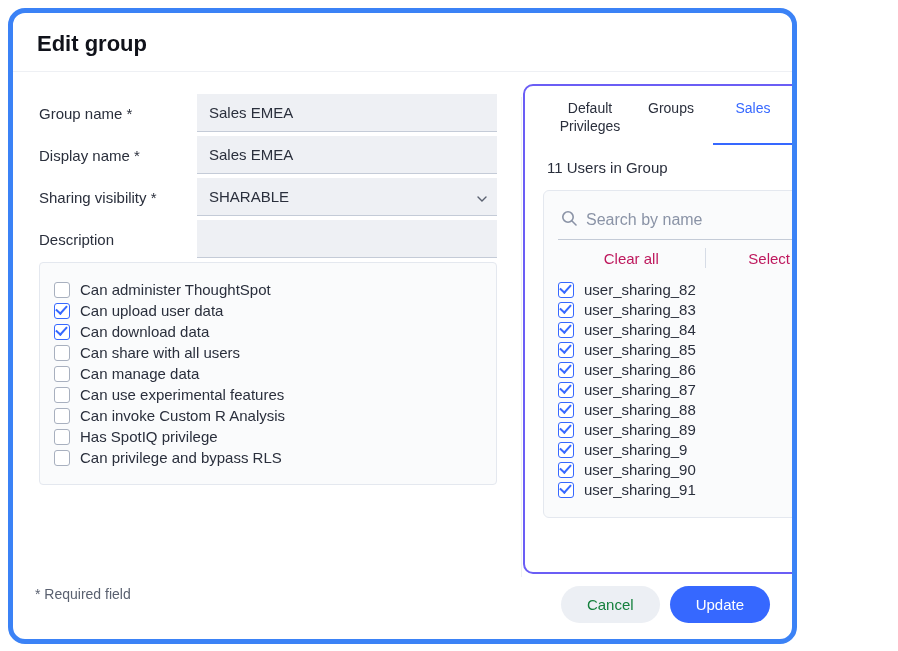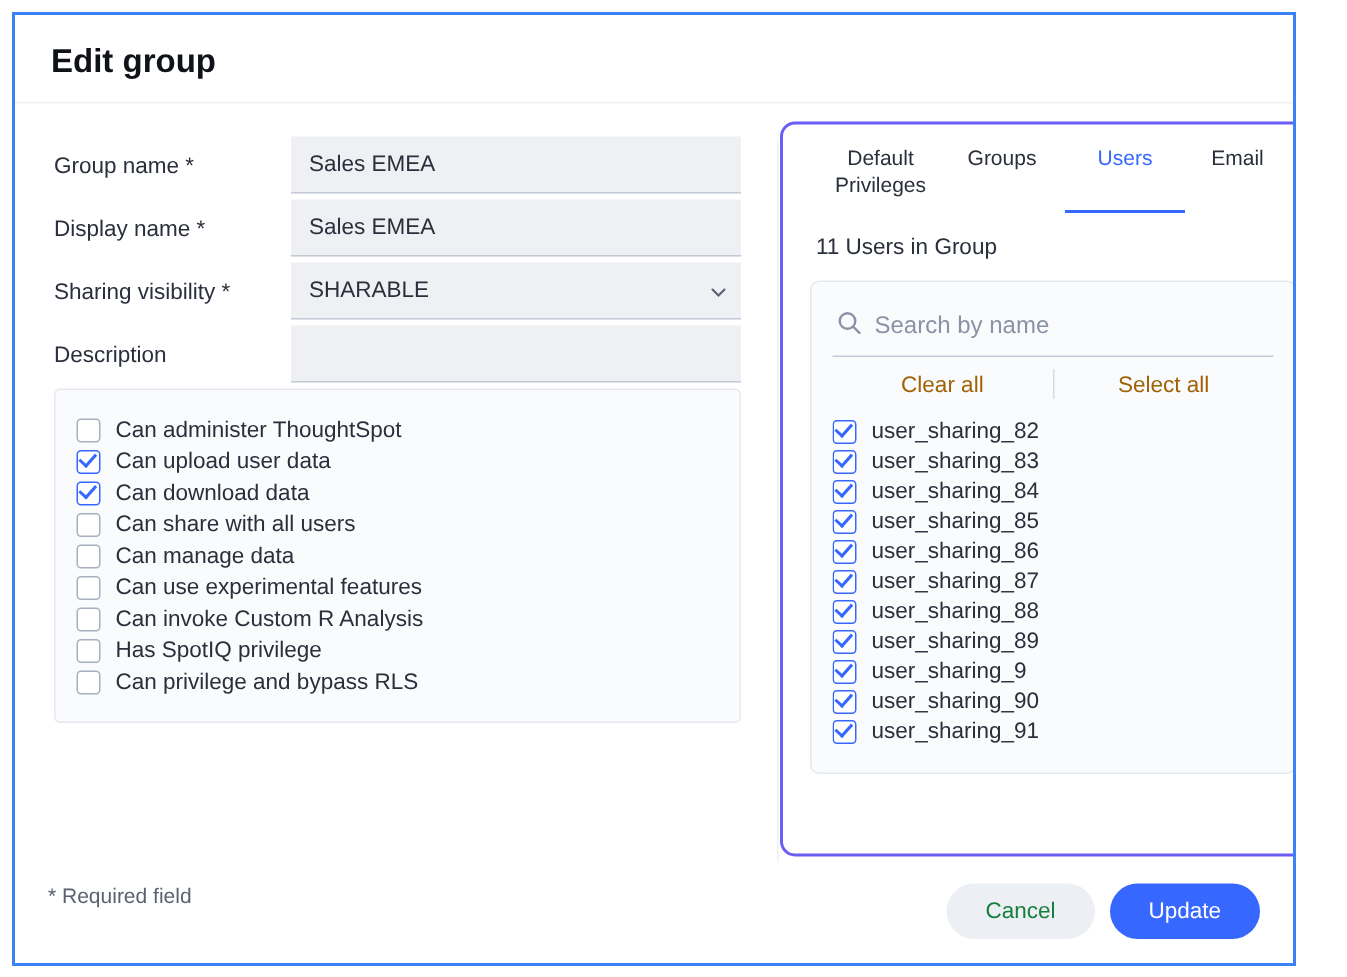--- a/index.html
+++ b/index.html
@@ -1,17 +1,17 @@
 <!DOCTYPE html>
 <html><head>
   <meta charset="utf-8">
   <style>
     *{box-sizing:border-box;margin:0;padding:0;font-family:-apple-system,BlinkMacSystemFont,'Segoe UI',Helvetica,Arial,sans-serif}
     body{background:#fff;padding:8px}
-    .card{width:856px;height:636px;border:2px solid #3b82f6;border-radius:0;overflow:hidden;background:#fff;position:relative}
+    .card{width:789px;height:636px;border:5px solid #3b82f6;border-radius:17px;overflow:hidden;background:#fff;position:relative}
     .hdr{padding:18px 24px 14px;border-bottom:1px solid #eef0f4}
     .hdr h1{font-size:22px;font-weight:700;color:#10121a}
     .body{display:flex;padding:0;height:530px}
     .col-l{flex:0 0 510px;padding:22px 26px 0 26px}
     .col-r{flex:1;padding:12px 14px 0 0;position:relative}
     .fld{display:flex;align-items:center;margin-bottom:4px}
     .fld-lbl{flex:0 0 158px;font-size:15px;color:#2a2f3c}
     .fld-val{flex:1}
     .inp{width:100%;background:#eef0f4;border:none;border-bottom:1px solid #c4cbd7;padding:10px 12px;font-size:15px;color:#2a2f3c;outline:none}
     .sel{position:relative}
@@ -28,21 +28,21 @@
     .tab.t2{flex:0 0 76px}
     .tab.t3{flex:0 0 80px;margin-left:4px}
     .tab.t4{flex:0 0 70px}
     .tab.active{color:#3668ff;border-bottom:2px solid #3668ff;font-weight:500}
     .subhdr{padding:14px 22px 0;font-size:15px;color:#2a2f3c}
     .inner{margin:14px 18px 0 18px;border:1px solid #e4e8ef;border-radius:6px;background:#fafbfc;padding:14px 14px 16px}
     .srch{display:flex;align-items:center;border-bottom:1px solid #c4cbd7;padding:4px 2px 8px;margin-bottom:8px}
     .srch input{border:none;outline:none;background:transparent;font-size:16px;color:#2a2f3c;width:100%;margin-left:8px}
     .srch input::placeholder{color:#8a93a6}
     .acts{display:flex;justify-content:center;align-items:center;margin:4px 0 10px}
-    .act{flex:1;text-align:center;color:#a16207;font-size:15px;cursor:pointer}
+    .act{flex:1;text-align:center;color:#be185d;font-size:15px;cursor:pointer}
     .divv{width:1px;height:20px;background:#d6dce6}
     .ulist{max-height:280px;overflow:auto}
     .ulist .chk-row{margin:3px 0;font-size:15px}
     .ftr{position:absolute;left:0;right:0;bottom:0;display:flex;align-items:flex-start;padding:12px 22px 16px}
     .req{font-size:14px;color:#5a6170;flex:1}
     .btn{border:none;border-radius:22px;padding:10px 26px;font-size:15px;cursor:pointer;margin-left:10px}
     .btn-cancel{background:#eceff4;color:#15803d}
     .btn-primary{background:#3668ff;color:#fff;font-weight:500}
     .vdiv{position:absolute;left:508px;top:84px;width:1px;height:480px;background:#eef0f4}
   </style>
@@ -133,21 +133,21 @@
         </div>
       </div>
 
     </div>
 
     <div class="col-r">
       <div class="r-panel">
         <div class="tabs" id="tabs">
             <span class="tab t1">Default Privileges</span>
             <span class="tab t2">Groups</span>
-            <span class="tab t3 active">Users</span>
+            <span class="tab t3 active">Sales</span>
             <span class="tab t4">Email</span>
           </div>
         <div class="subhdr">11 Users in Group</div>
         <div class="inner">
           <div class="srch">
             <span>
               <svg width="18" height="18" viewBox="0 0 18 18">
                   <circle cx="8" cy="8" r="5.2" stroke="#8a93a6" stroke-width="1.6" fill="none"></circle>
                   <line x1="12" y1="12" x2="16" y2="16" stroke="#8a93a6" stroke-width="1.6" stroke-linecap="round"></line>
                 </svg>

